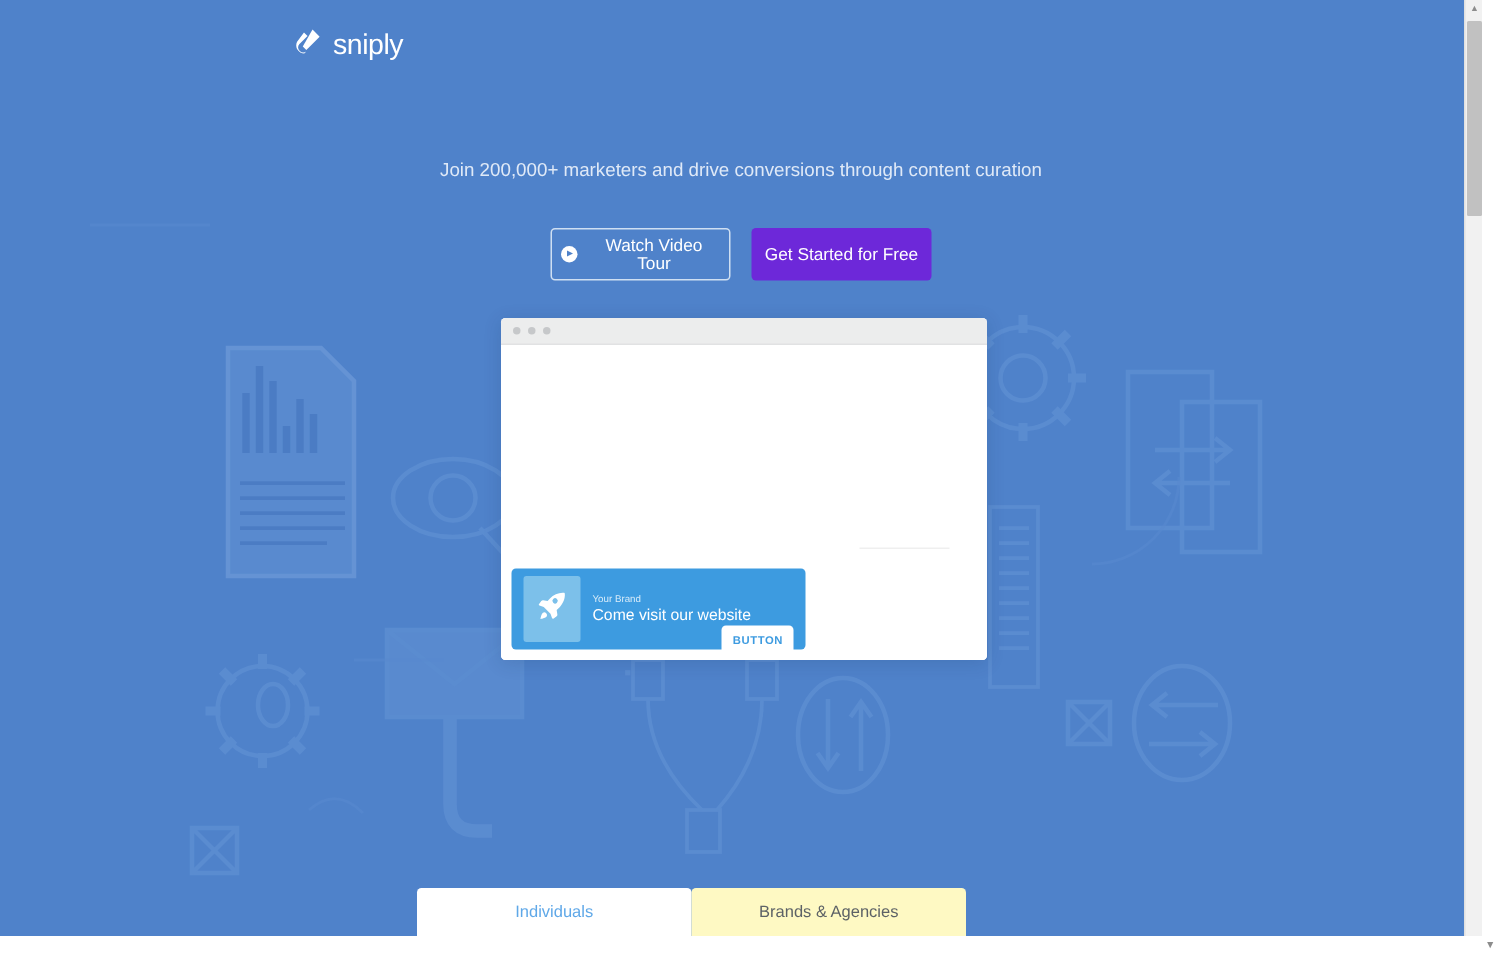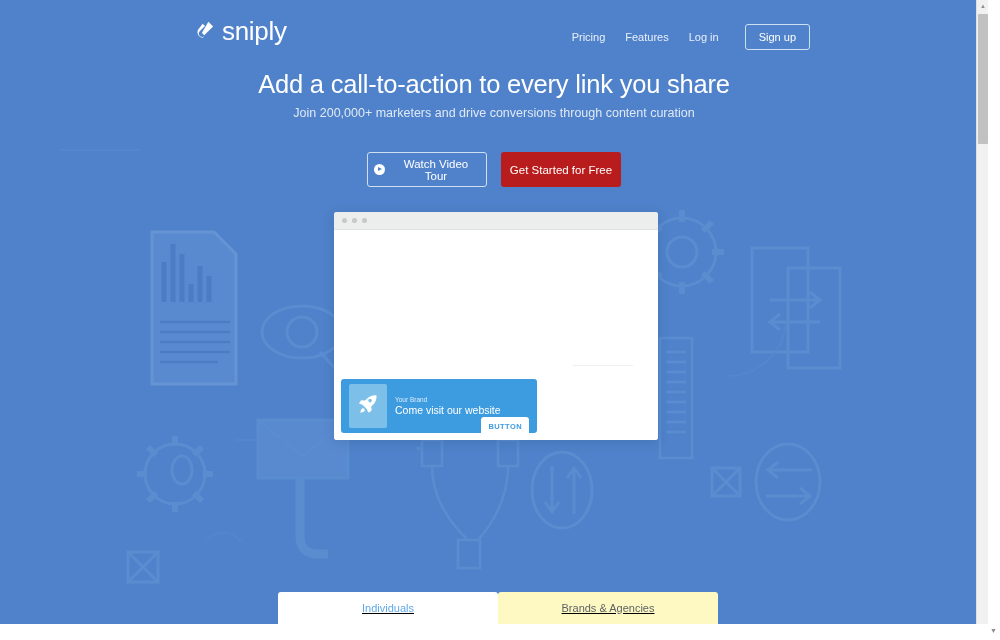--- a/index.html
+++ b/index.html
@@ -56,21 +56,21 @@
     left: 196px;
     top: 18px;
     display: flex;
     align-items: center;
     gap: 7px;
     cursor: pointer;
   }
   .logo-mark { display: block; }
   .logo-text {
     color: #ffffff;
-    font-size: 26px;
+    font-size: 19px;
     letter-spacing: -0.3px;
     line-height: 1;
     font-weight: 400;
   }
   .nav-right {
     position: absolute;
     right: 178px;
     top: 24px;
     display: flex;
     align-items: center;
@@ -156,21 +156,21 @@
     left: 4px; top: 2.8px;
     border-left: 4.5px solid #4f82ca;
     border-top: 2.7px solid transparent;
     border-bottom: 2.7px solid transparent;
   }
   .btn-start {
     width: 120px;
     height: 35px;
     border: none;
     border-radius: 3px;
-    background: #b91c1c;
+    background: #6d28d9;
     color: #ffffff;
     font-size: 11.5px;
     cursor: pointer;
     font-family: "Liberation Sans", sans-serif;
   }
 
   
   .browser {
     position: absolute;
     left: 334px;
@@ -267,24 +267,23 @@
     flex: none;
     font-family: "Liberation Sans", sans-serif;
     margin-top: 40px;
   }
 
   
   .tabs {
     position: absolute;
     left: 278px;
     top: 592px;
-    width: 440px;
+    width: 366px;
     display: flex;
     z-index: 5;
-    text-decoration: underline;
   }
   .tab {
     height: 32px;
     display: flex;
     align-items: center;
     justify-content: center;
     font-size: 11px;
     cursor: pointer;
     border-radius: 3px 3px 0 0;
     box-sizing: border-box;
@@ -481,29 +480,22 @@
     <div class="nav">
       <div class="logo">
         <span class="logo-mark">
           <svg width="19" height="19" viewBox="0 0 24 24" xmlns="http://www.w3.org/2000/svg">
             <path d="M15.6 2.2 L21.6 8.2 L10.4 19.4 L7.4 16.4 Z" fill="#ffffff"></path>
             <path d="M8.4 4.6 L11.4 7.6 L4.4 14.6 A4.3 4.3 0 0 0 10.4 20.6 L8.6 22.4 A6.9 6.9 0 0 1 2.6 12.4 Z" fill="#ffffff"></path>
           </svg>
         </span>
         <span class="logo-text">sniply</span>
       </div>
-      <div class="nav-right">
-        <a class="nav-link" href="#">Pricing</a>
-        <a class="nav-link" href="#">Features</a>
-        <a class="nav-link" href="#">Log in</a>
-        <button class="nav-signup">Sign up</button>
-      </div>
     </div>
 
-    <div class="headline">Add a call-to-action to every link you share</div>
     <div class="subhead">Join 200,000+ marketers and drive conversions through content curation</div>
 
     <div class="cta-row">
       <button class="btn-video">
         <span class="play-icon"></span>
         <span>Watch Video Tour</span>
       </button>
       <button class="btn-start">Get Started for Free</button>
     </div>
 

